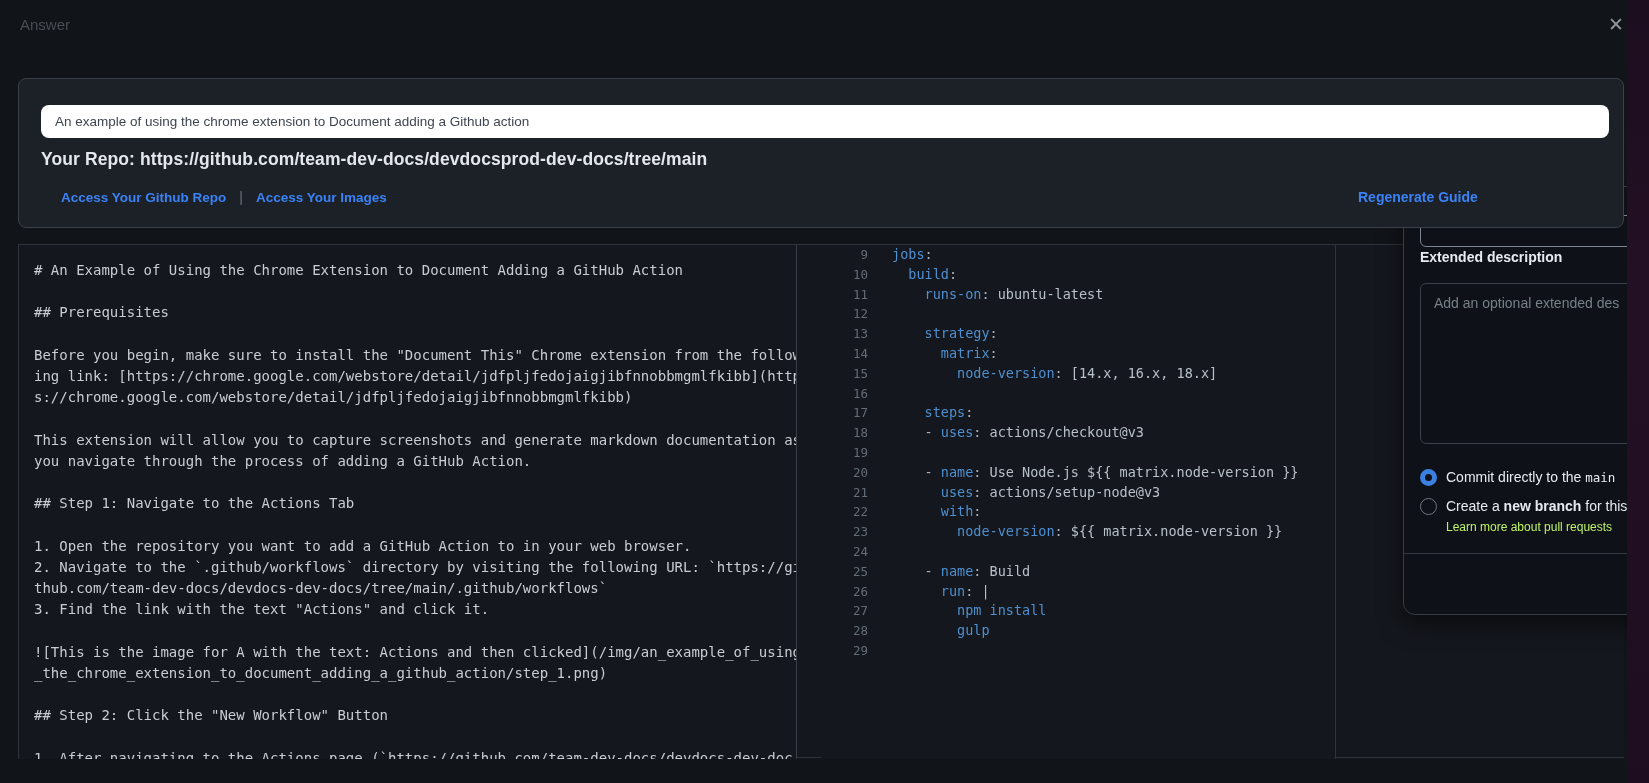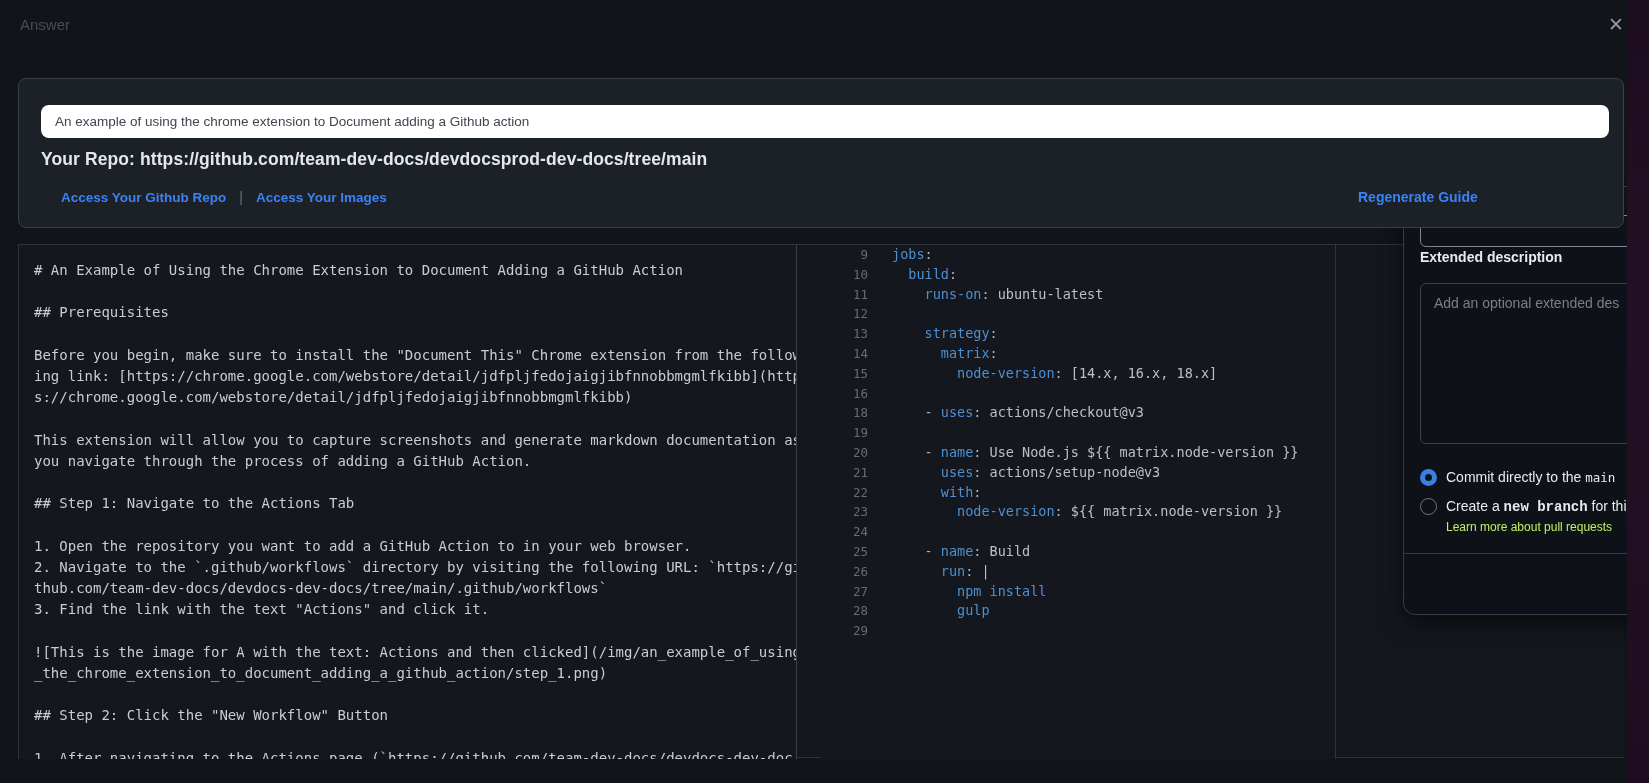--- a/index.html
+++ b/index.html
@@ -116,21 +116,21 @@
   .radio-row-2 { top:311px; }
   .radio-circle {
     width:17px; height:17px; border-radius:50%; flex:0 0 17px; cursor:pointer;
   }
   .radio-on  { background:#0e1218; border:5px solid #3b7fe0; }
   .radio-off { background:transparent; border:1.5px solid #6e7681; }
   .radio-label { color:#e6ebf0; font-size:14px; }
   .branch-code {
     font-family:"DejaVu Sans Mono", monospace; font-size:12.5px; color:#e6ebf0;
   }
-  .bold { font-weight:700;font-family:Liberation Mono, monospace; }
+  .bold { font-weight:700; }
   .learn-more {
     position:absolute; left:42px; top:333px;
     color:#bef264; font-size:12px; cursor:pointer; white-space:nowrap;
   }
   .popover-divider {
     position:absolute; left:0; top:366px; width:100%; height:1px; background:#343a42;
   }
 </style>
 </head>
 <body>
@@ -208,20 +208,24 @@
           </div>
           <div class="code-row">
             <span class="lnum">15</span>
             <span class="ltext"><span class="tk-pln">        </span><span class="tk-key">node-version</span><span class="tk-pln">:</span><span class="tk-val"> [14.x, 16.x, 18.x]</span></span>
           </div>
           <div class="code-row">
             <span class="lnum">16</span>
             <span class="ltext"></span>
           </div>
           <div class="code-row">
+            <span class="lnum">17</span>
+            <span class="ltext"><span class="tk-pln">    </span><span class="tk-key">steps</span><span class="tk-pln">:</span></span>
+          </div>
+          <div class="code-row">
             <span class="lnum">18</span>
             <span class="ltext"><span class="tk-pln">    - </span><span class="tk-key">uses</span><span class="tk-pln">:</span><span class="tk-val"> actions/checkout@v3</span></span>
           </div>
           <div class="code-row">
             <span class="lnum">19</span>
             <span class="ltext"></span>
           </div>
           <div class="code-row">
             <span class="lnum">20</span>
             <span class="ltext"><span class="tk-pln">    - </span><span class="tk-key">name</span><span class="tk-pln">:</span><span class="tk-val"> Use Node.js ${{ matrix.node-version }}</span></span>

